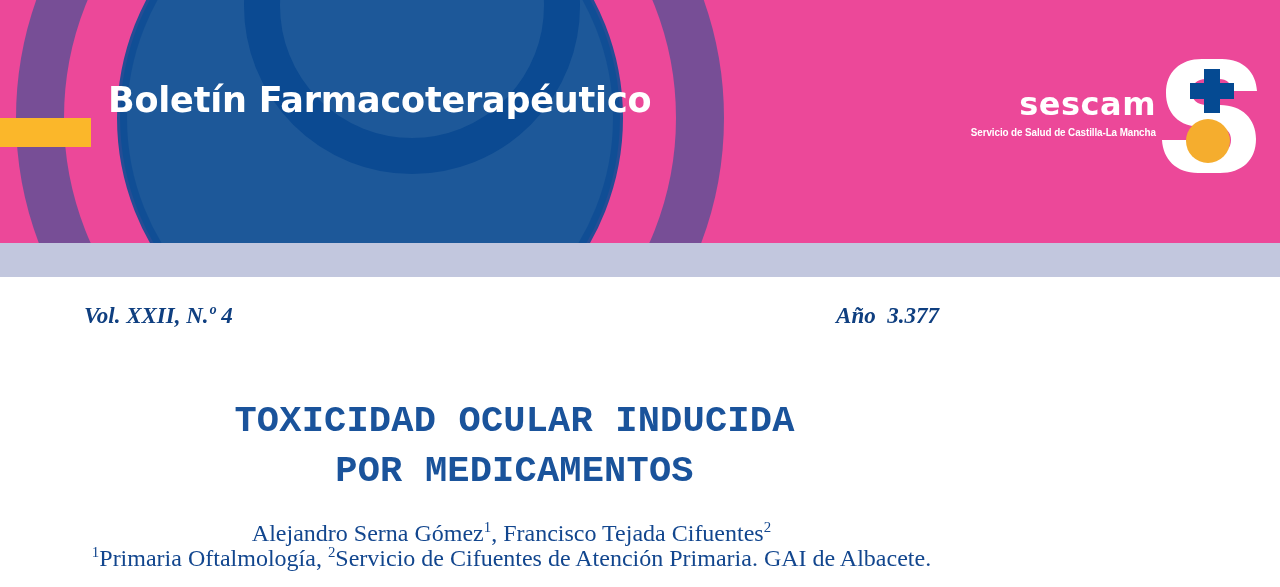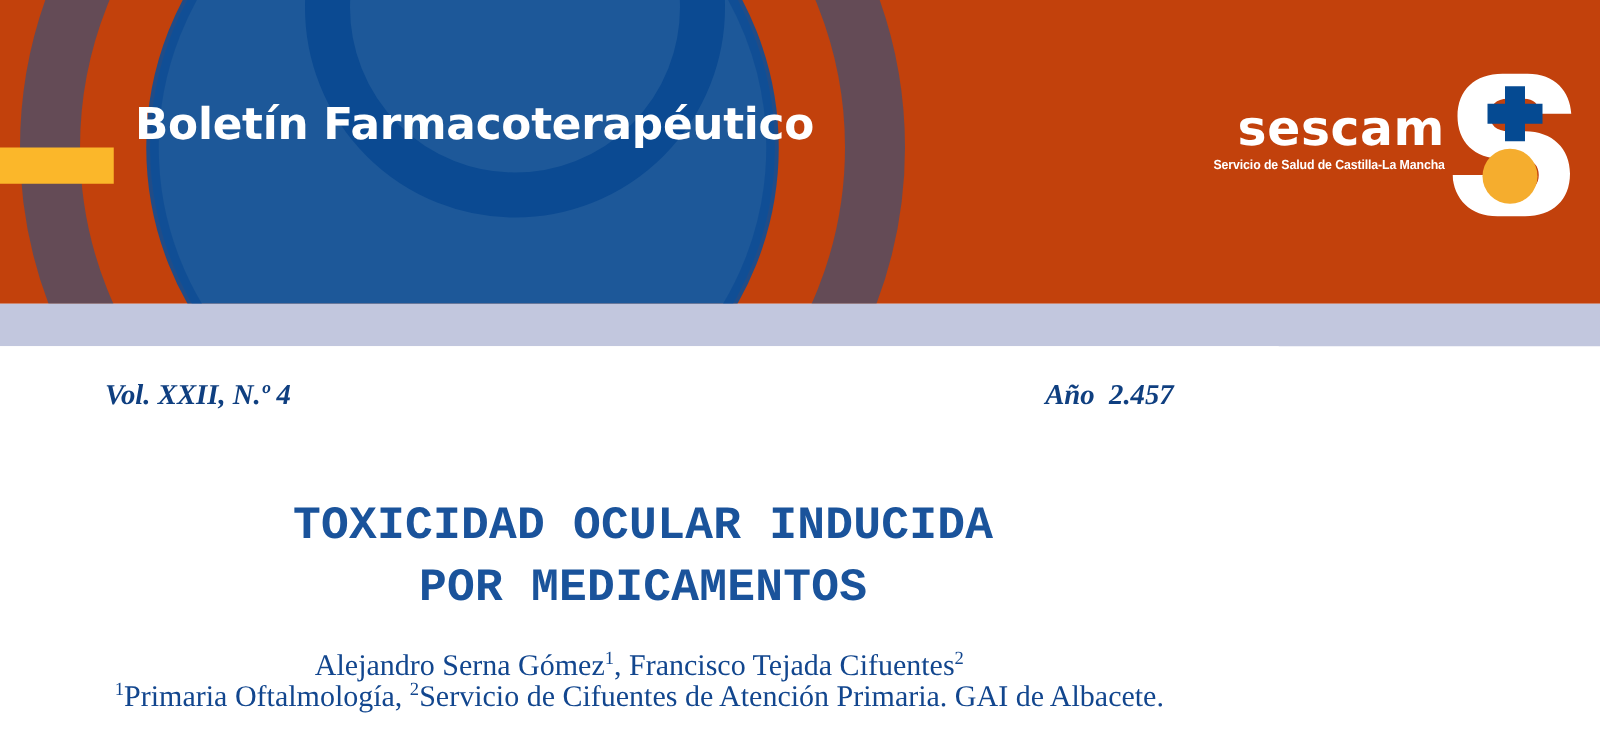--- a/index.html
+++ b/index.html
@@ -16,21 +16,21 @@
     position: relative;
   }
 
   
   .masthead {
     position: absolute;
     left: 0;
     top: 0;
     width: 1280px;
     height: 243px;
-    background: #c2410c;
+    background: #ec4899;
     overflow: hidden;
   }
   .masthead-decor {
     position: absolute;
     left: 0;
     top: 0;
     width: 1280px;
     height: 243px;
     pointer-events: none;
   }
@@ -69,21 +69,21 @@
   }
   .sescam-words {
     text-align: right;
     padding-top: 28px;
     padding-right: 6px;
   }
   .sescam-wordmark {
     color: #ffffff;
     font-family: "DejaVu Sans", "Liberation Sans", sans-serif;
     font-weight: bold;
-    font-size: 39px;
+    font-size: 32px;
     line-height: 38px;
     letter-spacing: 0.5px;
     display: block;
   }
   .sescam-tagline {
     color: #ffffff;
     font-family: "Liberation Sans", "DejaVu Sans", sans-serif;
     font-weight: bold;
     font-size: 10.5px;
     line-height: 14px;
@@ -229,21 +229,21 @@
     </svg>
   </div>
 </div>
 
 <div class="lavender-band"></div>
 
 <div class="page-body">
 
   <div class="issue-line">
     <span class="issue-vol">Vol. XXII, N.º 4</span>
-    <span class="issue-year">Año  2.457</span>
+    <span class="issue-year">Año  3.377</span>
   </div>
 
   <h1 class="doc-title">
     <span>TOXICIDAD OCULAR INDUCIDA POR</span>
     <span>MEDICAMENTOS</span>
   </h1>
 
   <div class="byline">
     <span><span>Alejandro Serna Gómez</span><sup>1</sup><span>, Francisco Tejada Cifuentes</span><sup>2</sup></span>
     <span class="affiliation"><sup>1</sup><span>Primaria Oftalmología, </span><sup>2</sup><span>Servicio de Cifuentes de Atención Primaria. GAI de Albacete.</span></span>

